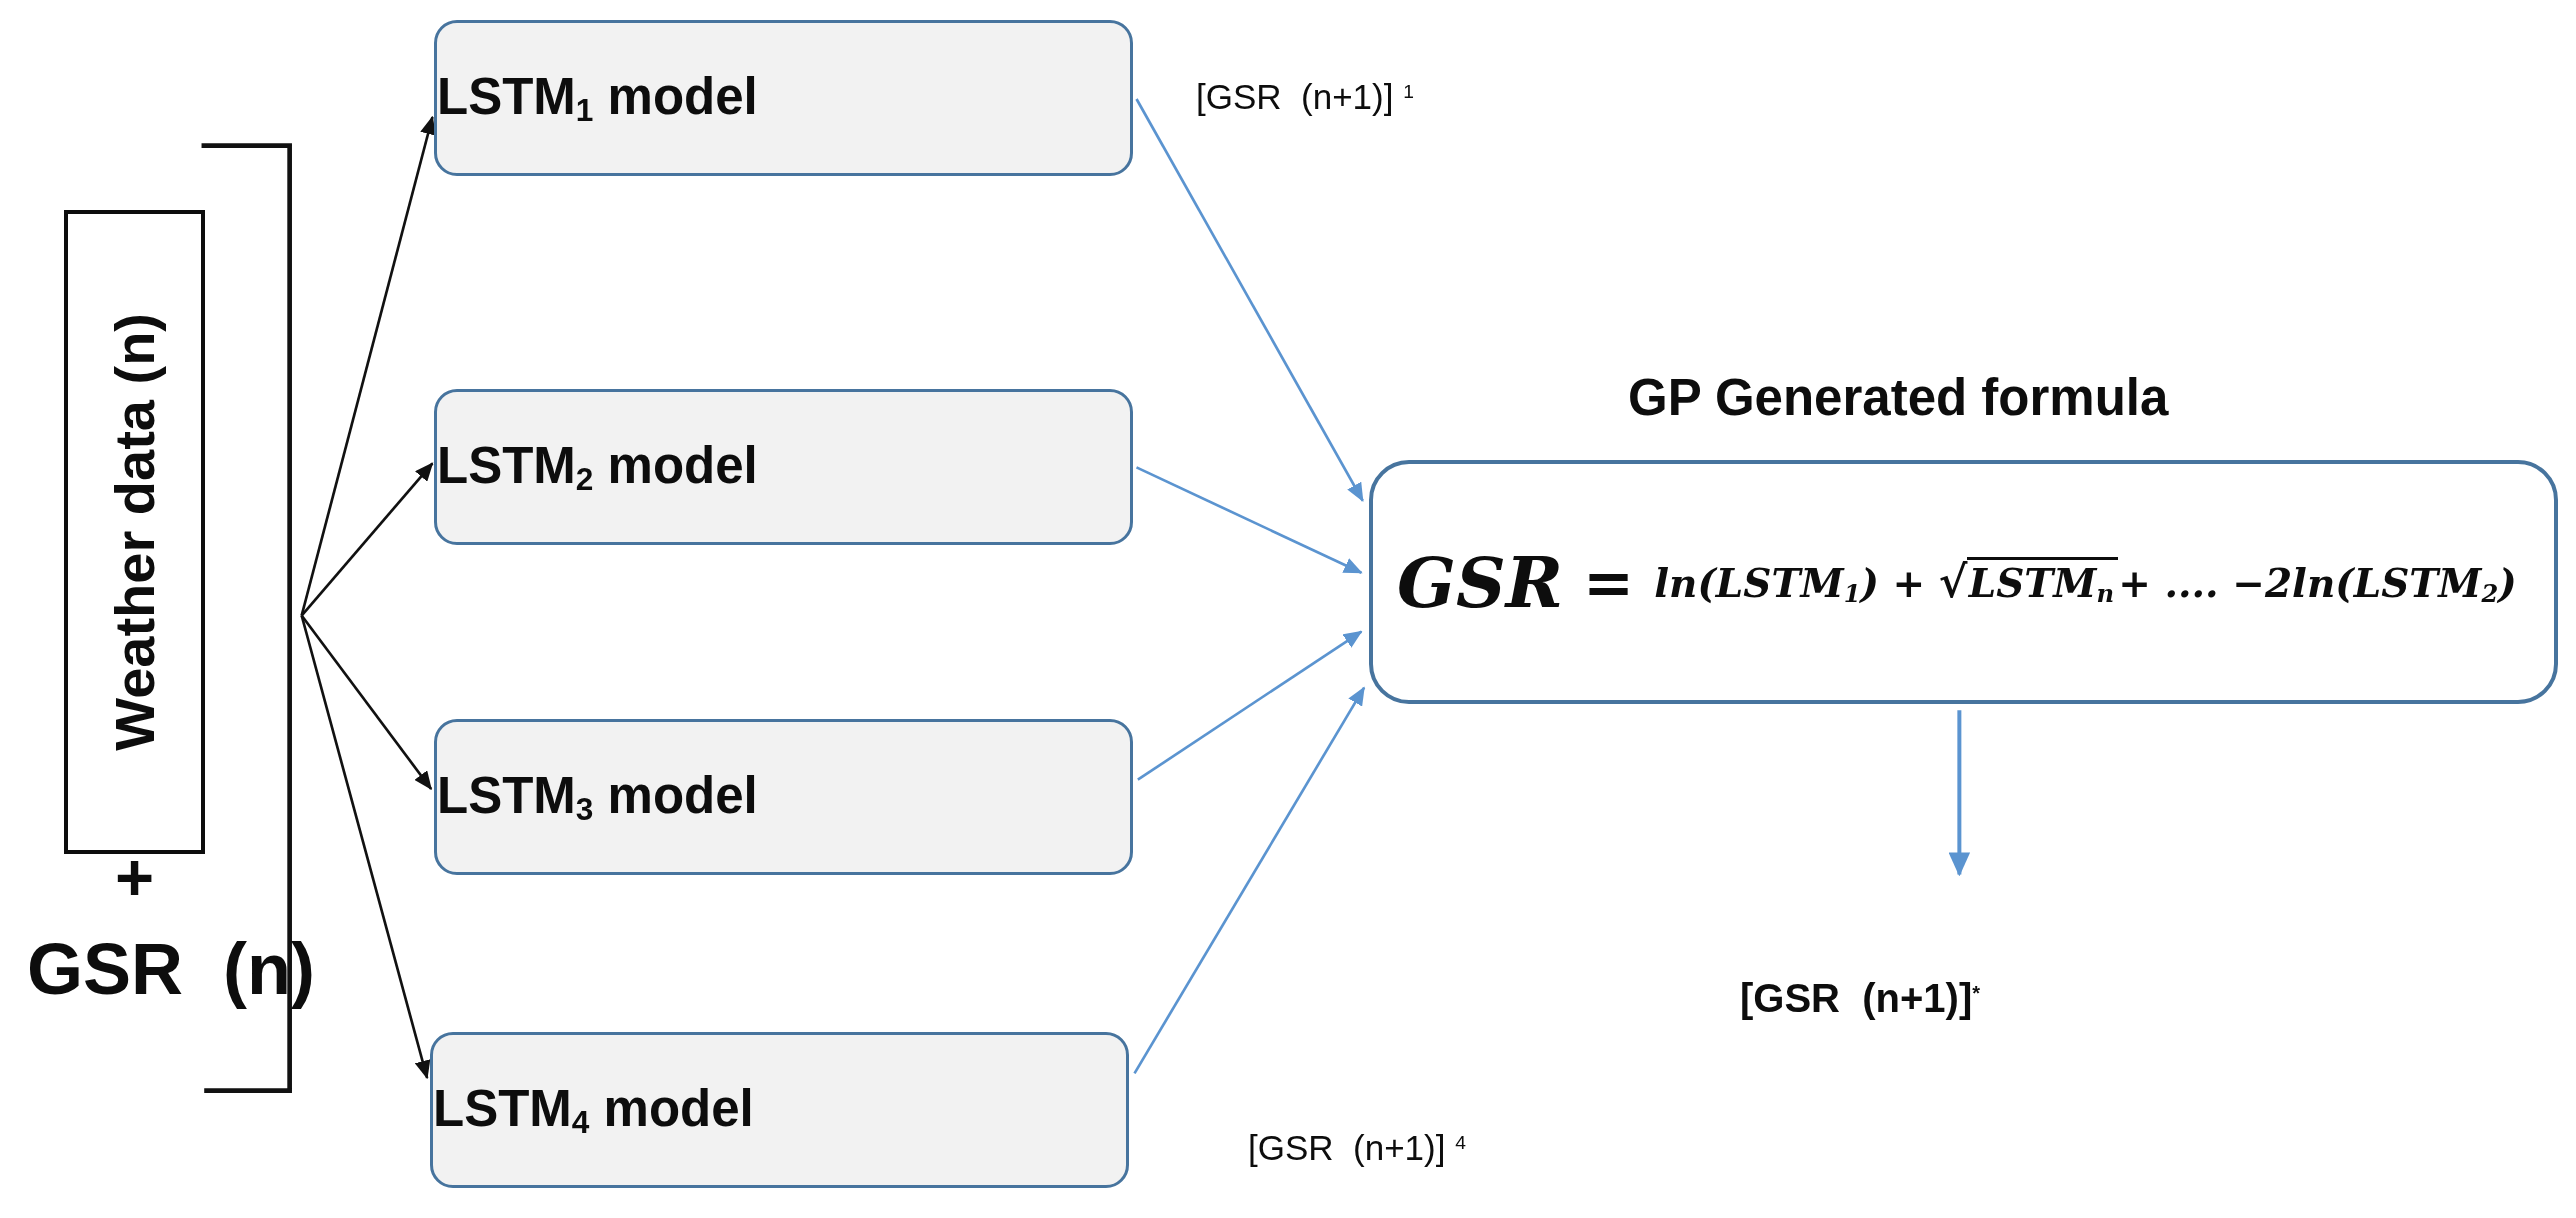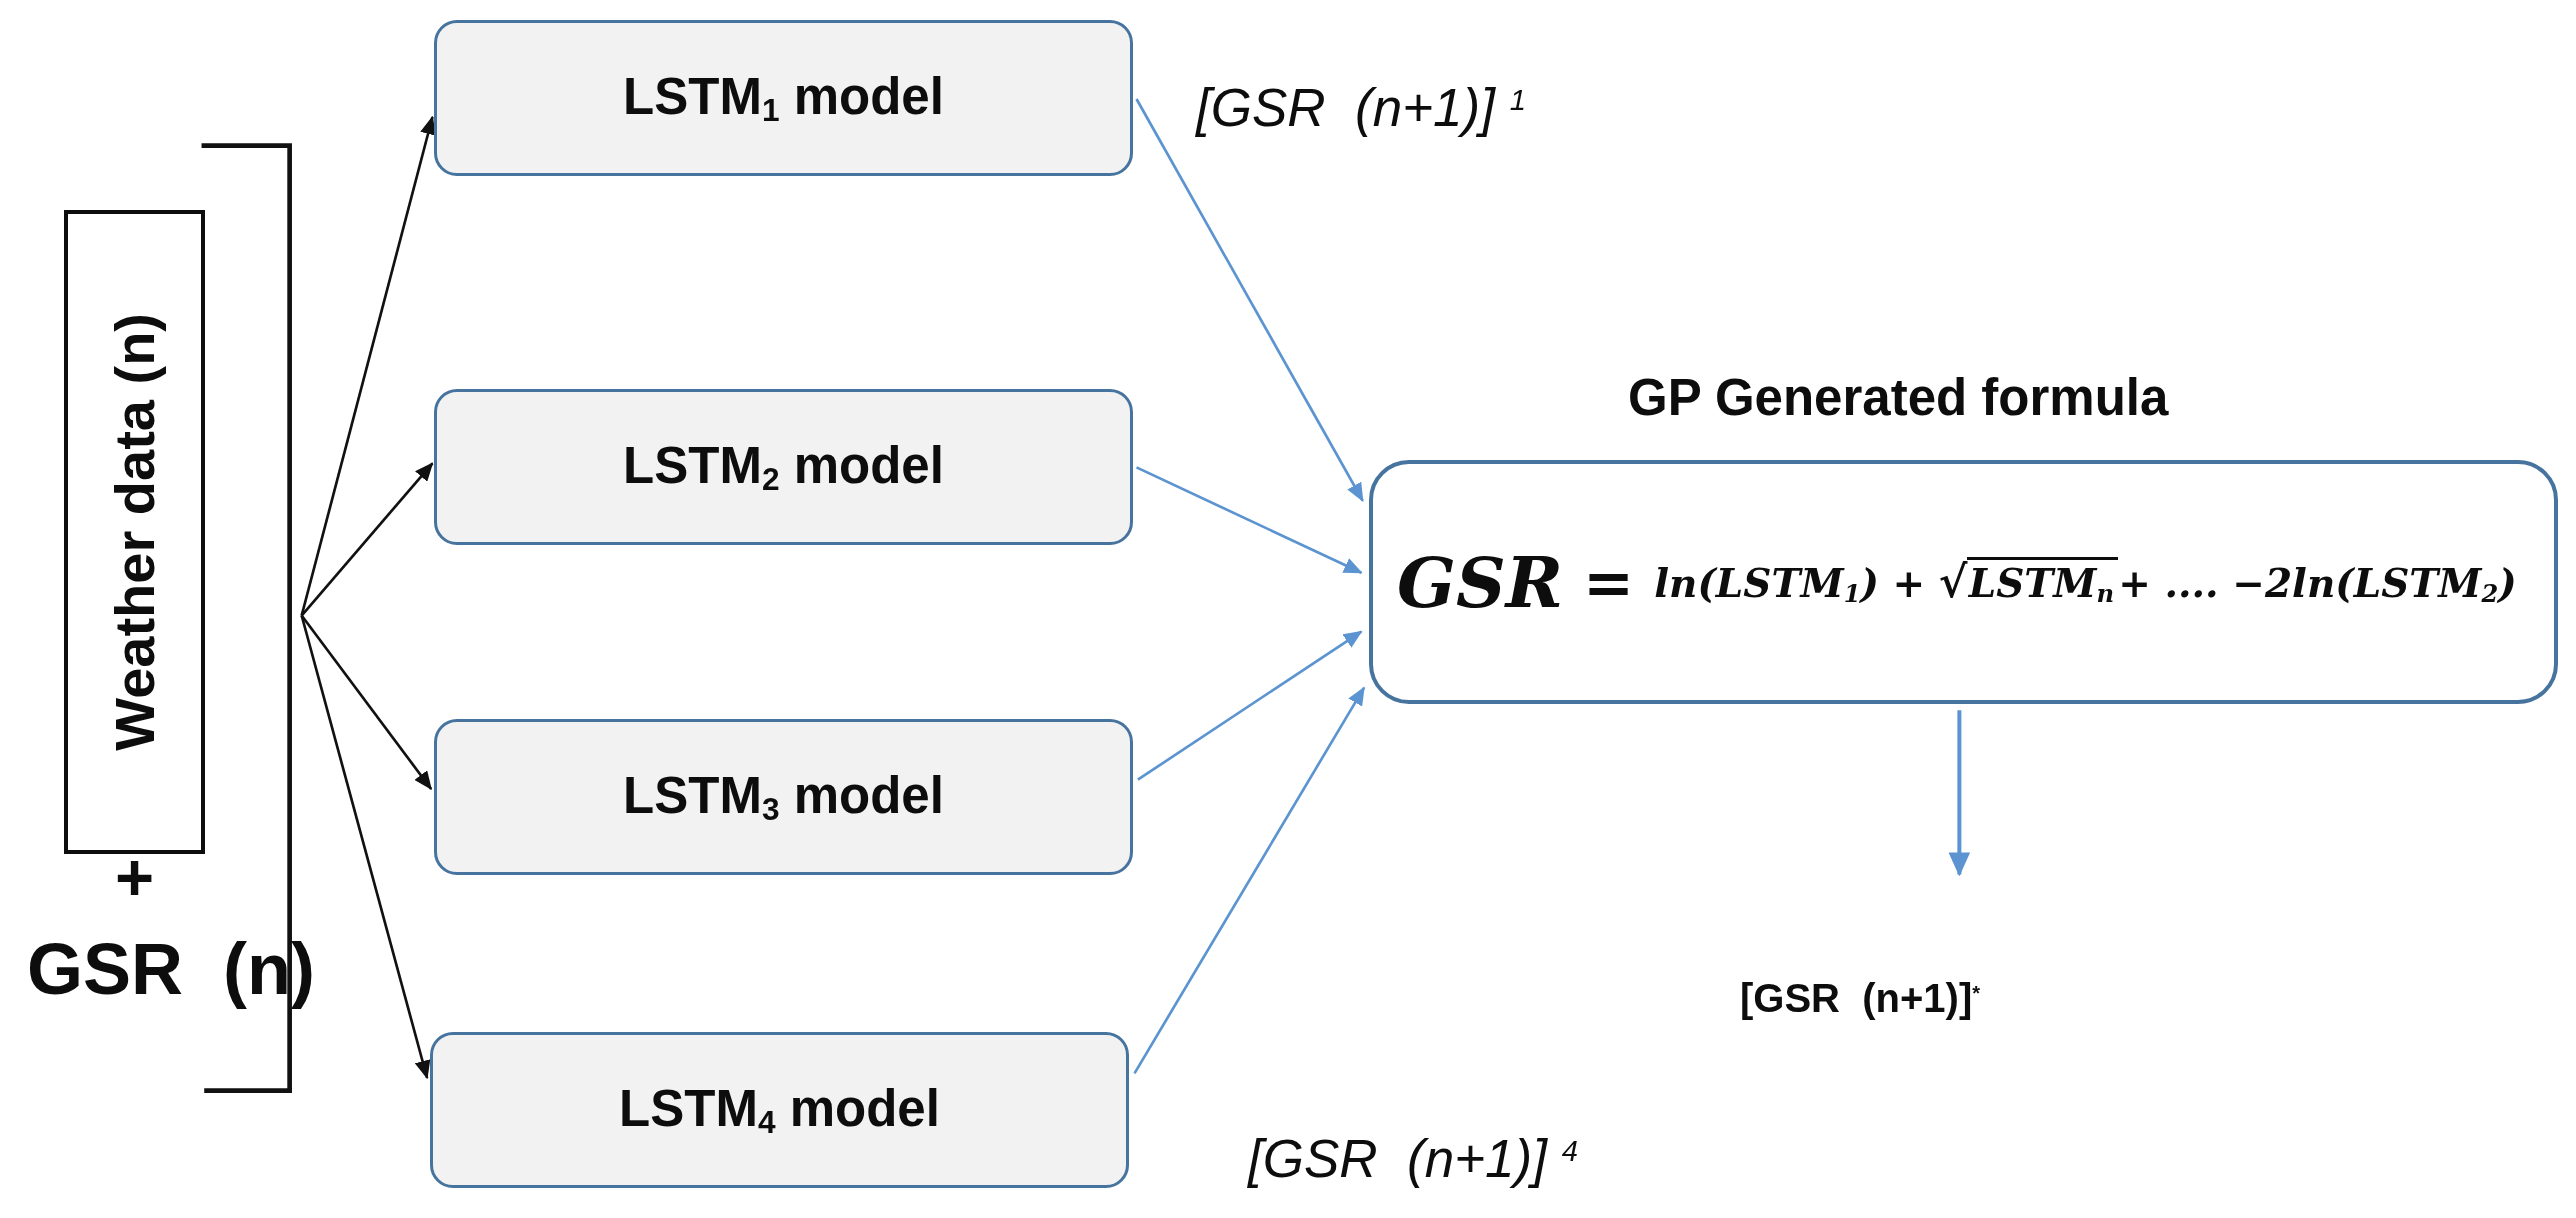--- a/index.html
+++ b/index.html
@@ -4,37 +4,37 @@
 <style>
   html,body{margin:0;padding:0;background:#fff;}
   .stage{position:relative;width:2576px;height:1219px;background:#fff;overflow:hidden;
          font-family:"Liberation Sans",sans-serif;color:#0d0d0d;}
   .stage *{box-sizing:border-box;}
   svg.connectors{position:absolute;left:0;top:0;z-index:1;}
 
   
   .lstm-box{position:absolute;left:434px;width:699px;height:156px;background:#f2f2f2;
             border:3.3px solid #47749e;border-radius:23px;display:flex;align-items:center;
-            justify-content:center;z-index:2;}
+            justify-content:flex-start;z-index:2;}
   .lstm-label{font-weight:bold;font-size:51px;white-space:pre;}
   .sub{font-size:0.62em;vertical-align:-0.22em;}
 
   
   .weather-box{position:absolute;left:64px;top:210px;width:141px;height:644px;
                border:4px solid #0d0d0d;background:#fff;display:flex;align-items:center;
                justify-content:center;z-index:2;}
   .vert-text{writing-mode:vertical-rl;transform:rotate(180deg);font-weight:bold;
              font-size:56px;white-space:nowrap;}
   .plus{position:absolute;left:64px;top:838px;width:141px;text-align:center;
         font-weight:bold;font-size:67px;z-index:2;}
   .gsr-in{position:absolute;left:27px;top:928px;font-weight:bold;font-size:72px;
           white-space:pre;z-index:2;}
 
   
-  .plabel{position:absolute;font-size:53px;white-space:pre;z-index:2;font-style:italic;}
+  .plabel{position:absolute;font-size:35px;white-space:pre;z-index:2;}
   .plabel-top{left:1196px;top:77px;}
   .plabel-bottom{left:1248px;top:1128px;}
   .supr{font-size:0.55em;vertical-align:0.55em;}
 
   
   .gp-title{position:absolute;left:1628px;top:368px;width:687px;text-align:left;
             font-weight:bold;font-size:51px;z-index:2;}
   .formula-box{position:absolute;left:1369px;top:460px;width:1189px;height:244px;
                background:#fff;border:4px solid #47749e;border-radius:40px;display:flex;
                align-items:center;padding:0 20px 0 24px;gap:20px;z-index:2;}

